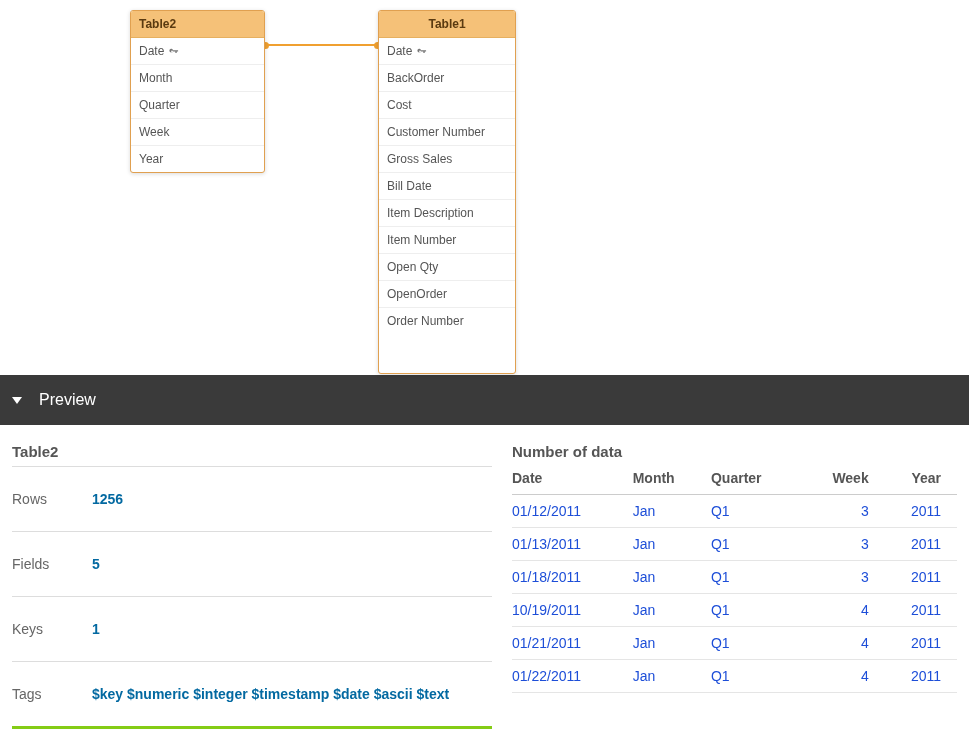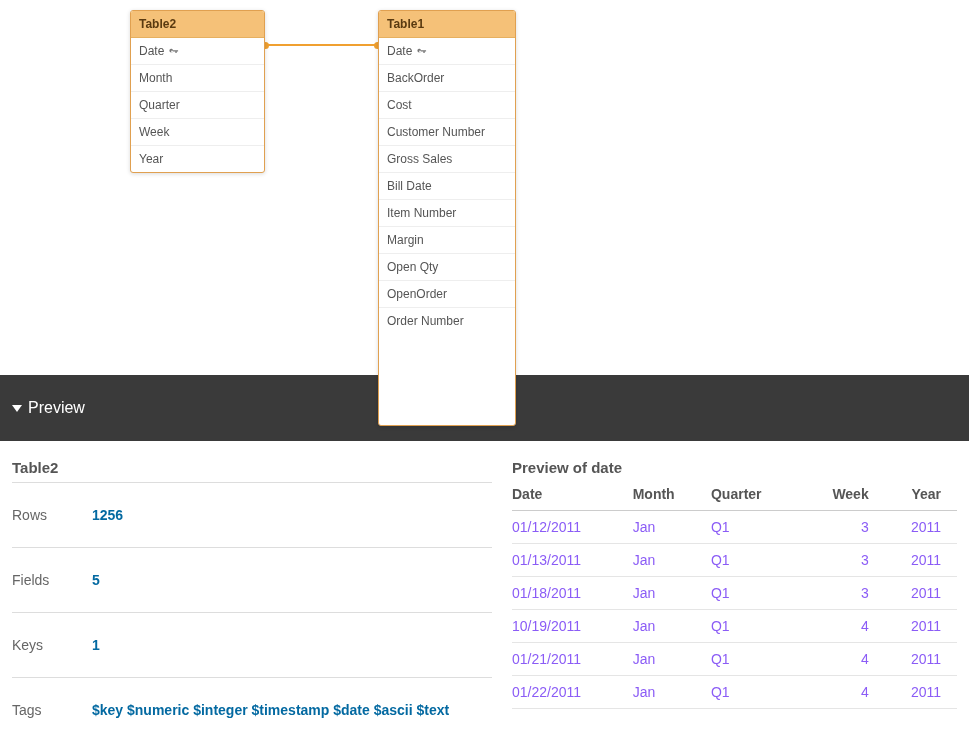--- a/index.html
+++ b/index.html
@@ -21,21 +21,21 @@
   }
   .table-box {
     position: absolute;
     background: #fff;
     border: 1px solid #e0a050;
     border-radius: 3px;
     box-shadow: 0 1px 4px rgba(0,0,0,0.15);
     overflow: hidden;
   }
   .table-box.t2 { left: 130px; top: 10px; width: 135px; }
-  .table-box.t1 { left: 378px; top: 10px; width: 138px; height: 416px; }
+  .table-box.t1 { left: 378px; top: 10px; width: 138px; height: 364px; text-align: center; }
   .table-header {
     background: #f5c178;
     color: #5a3a10;
     font-weight: bold;
     padding: 6px 8px;
     font-size: 12px;
     border-bottom: 1px solid #e6b060;
   }
   .field-row {
     padding: 6px 8px;
@@ -65,25 +65,25 @@
     background: #f0a030;
     border-radius: 50%;
     top: -2.5px;
   }
   .connector::before { left: -3px; }
   .connector::after { right: -3px; }
 
   .preview-bar {
     background: #3a3a3a;
     color: #fff;
-    padding: 24px 12px;
+    padding: 16px 12px;
     font-size: 16px;
     display: flex;
     align-items: center;
-    gap: 6px;
+    gap: 17px;
   }
   .tri-down {
     width: 0; height: 0;
     border-left: 5px solid transparent;
     border-right: 5px solid transparent;
     border-top: 7px solid #fff;
   }
 
   .preview-body {
     display: flex;
@@ -96,21 +96,21 @@
     font-size: 15px;
     color: #555;
     margin-bottom: 6px;
   }
   .meta-row {
     display: flex;
     border-top: 1px solid #ddd;
     padding: 24px 0;
     font-size: 14px;
   }
-  .meta-row:last-child { border-bottom: 1px solid #84cc16; }
+  .meta-row:last-child { border-bottom: 3px solid #84cc16; }
   .meta-label { width: 80px; color: #666; }
   .meta-value { color: #0369a1; font-weight: bold; }
 
   .data-panel { flex: 1; }
   .data-title {
     font-weight: bold;
     font-size: 15px;
     color: #555;
     margin-bottom: 4px;
   }
@@ -123,21 +123,21 @@
     text-align: left;
     font-weight: bold;
     color: #555;
     padding: 6px 8px 8px 0;
     border-bottom: 1px solid #ccc;
   }
   table.preview-table th.num { text-align: right; padding-right: 16px; }
   table.preview-table td {
     padding: 8px 8px 8px 0;
     border-bottom: 1px solid #e5e5e5;
-    color: #8b5cf6;
+    color: #1d4ed8;
     font-variant-numeric: tabular-nums;
   }
   table.preview-table td.num { text-align: right; padding-right: 16px; }
 </style>
 </head>
 <body>
 
 <div class="canvas">
   <div class="connector"></div>
 
@@ -183,24 +183,24 @@
         <div class="field-row">
           <span>Customer Number</span>
         </div>
         <div class="field-row">
           <span>Gross Sales</span>
         </div>
         <div class="field-row">
           <span>Bill Date</span>
         </div>
         <div class="field-row">
+          <span>Item Description</span>
+        </div>
+        <div class="field-row">
           <span>Item Number</span>
-        </div>
-        <div class="field-row">
-          <span>Margin</span>
         </div>
         <div class="field-row">
           <span>Open Qty</span>
         </div>
         <div class="field-row">
           <span>OpenOrder</span>
         </div>
         <div class="field-row">
           <span>Order Number</span>
         </div>
@@ -229,21 +229,21 @@
           <div class="meta-label">Keys</div>
           <div class="meta-value">1</div>
         </div>
         <div class="meta-row">
           <div class="meta-label">Tags</div>
           <div class="meta-value">$key $numeric $integer $timestamp $date $ascii $text</div>
         </div>
       </div>
   </div>
   <div class="data-panel">
-    <div class="data-title">Preview of date</div>
+    <div class="data-title">Number of data</div>
     <table class="preview-table">
       <thead>
           <tr id="preview-head">
             <th>Date</th>
             <th>Month</th>
             <th>Quarter</th>
             <th class="num">Week</th>
             <th class="num">Year</th>
           </tr>
         </thead>

